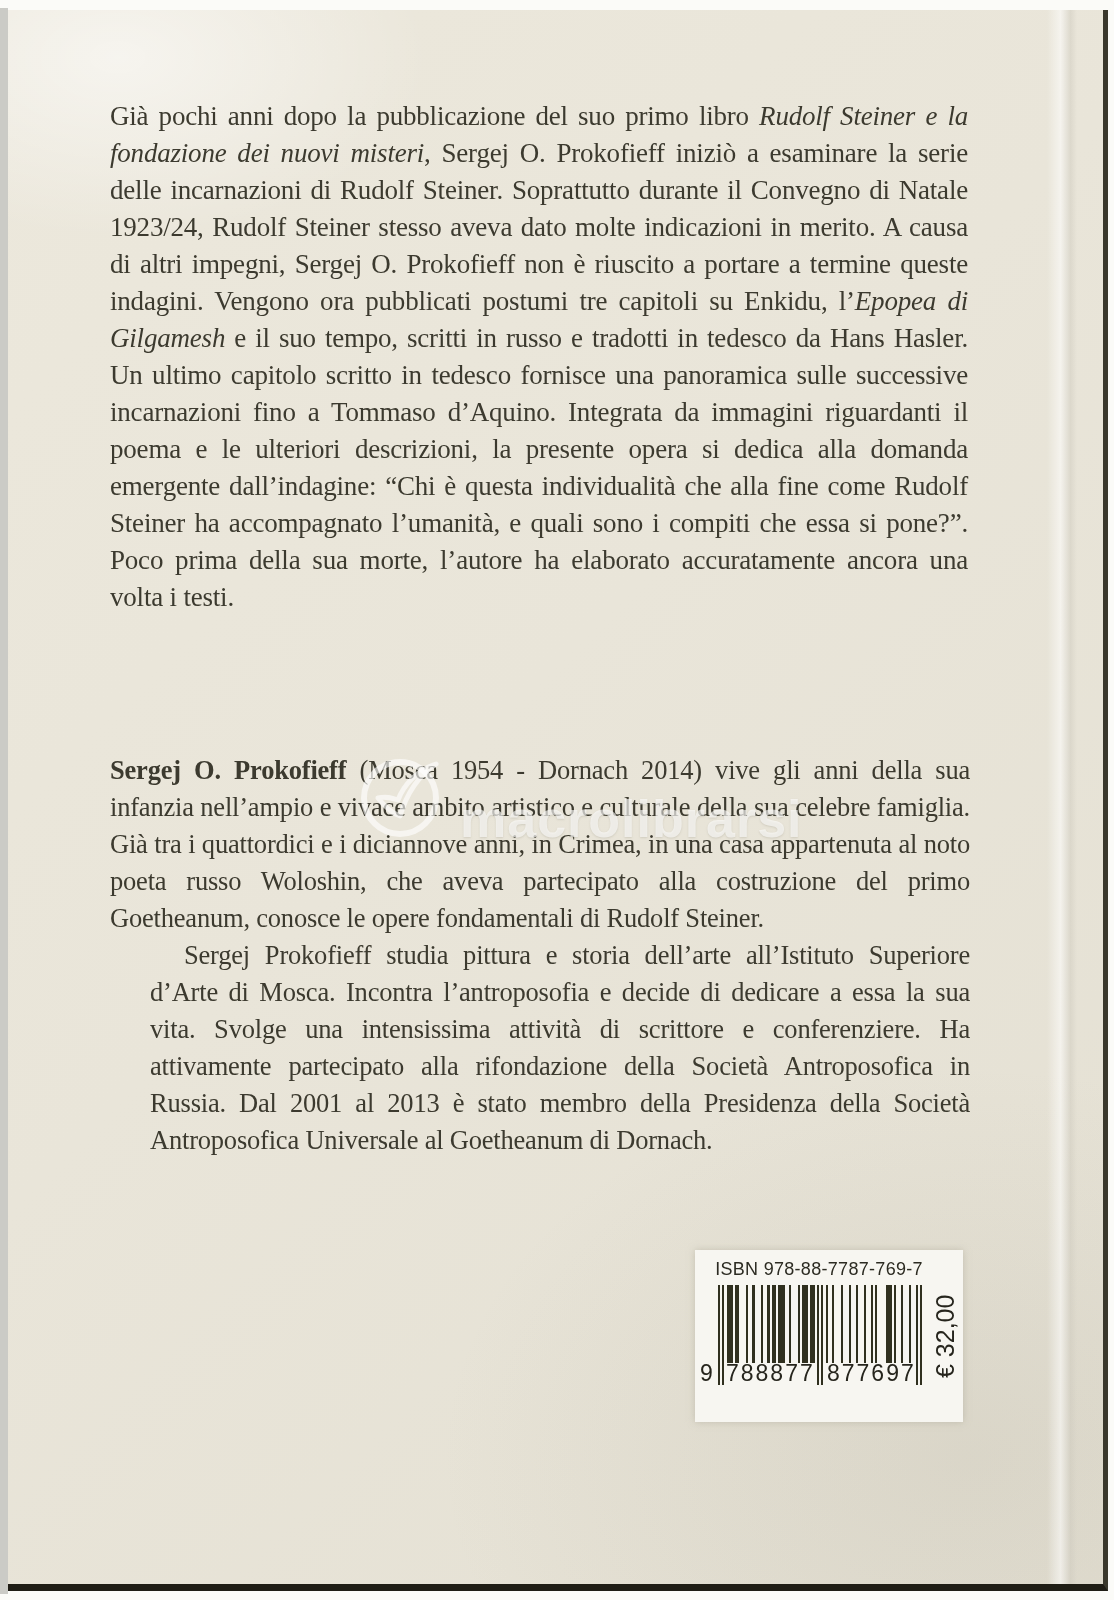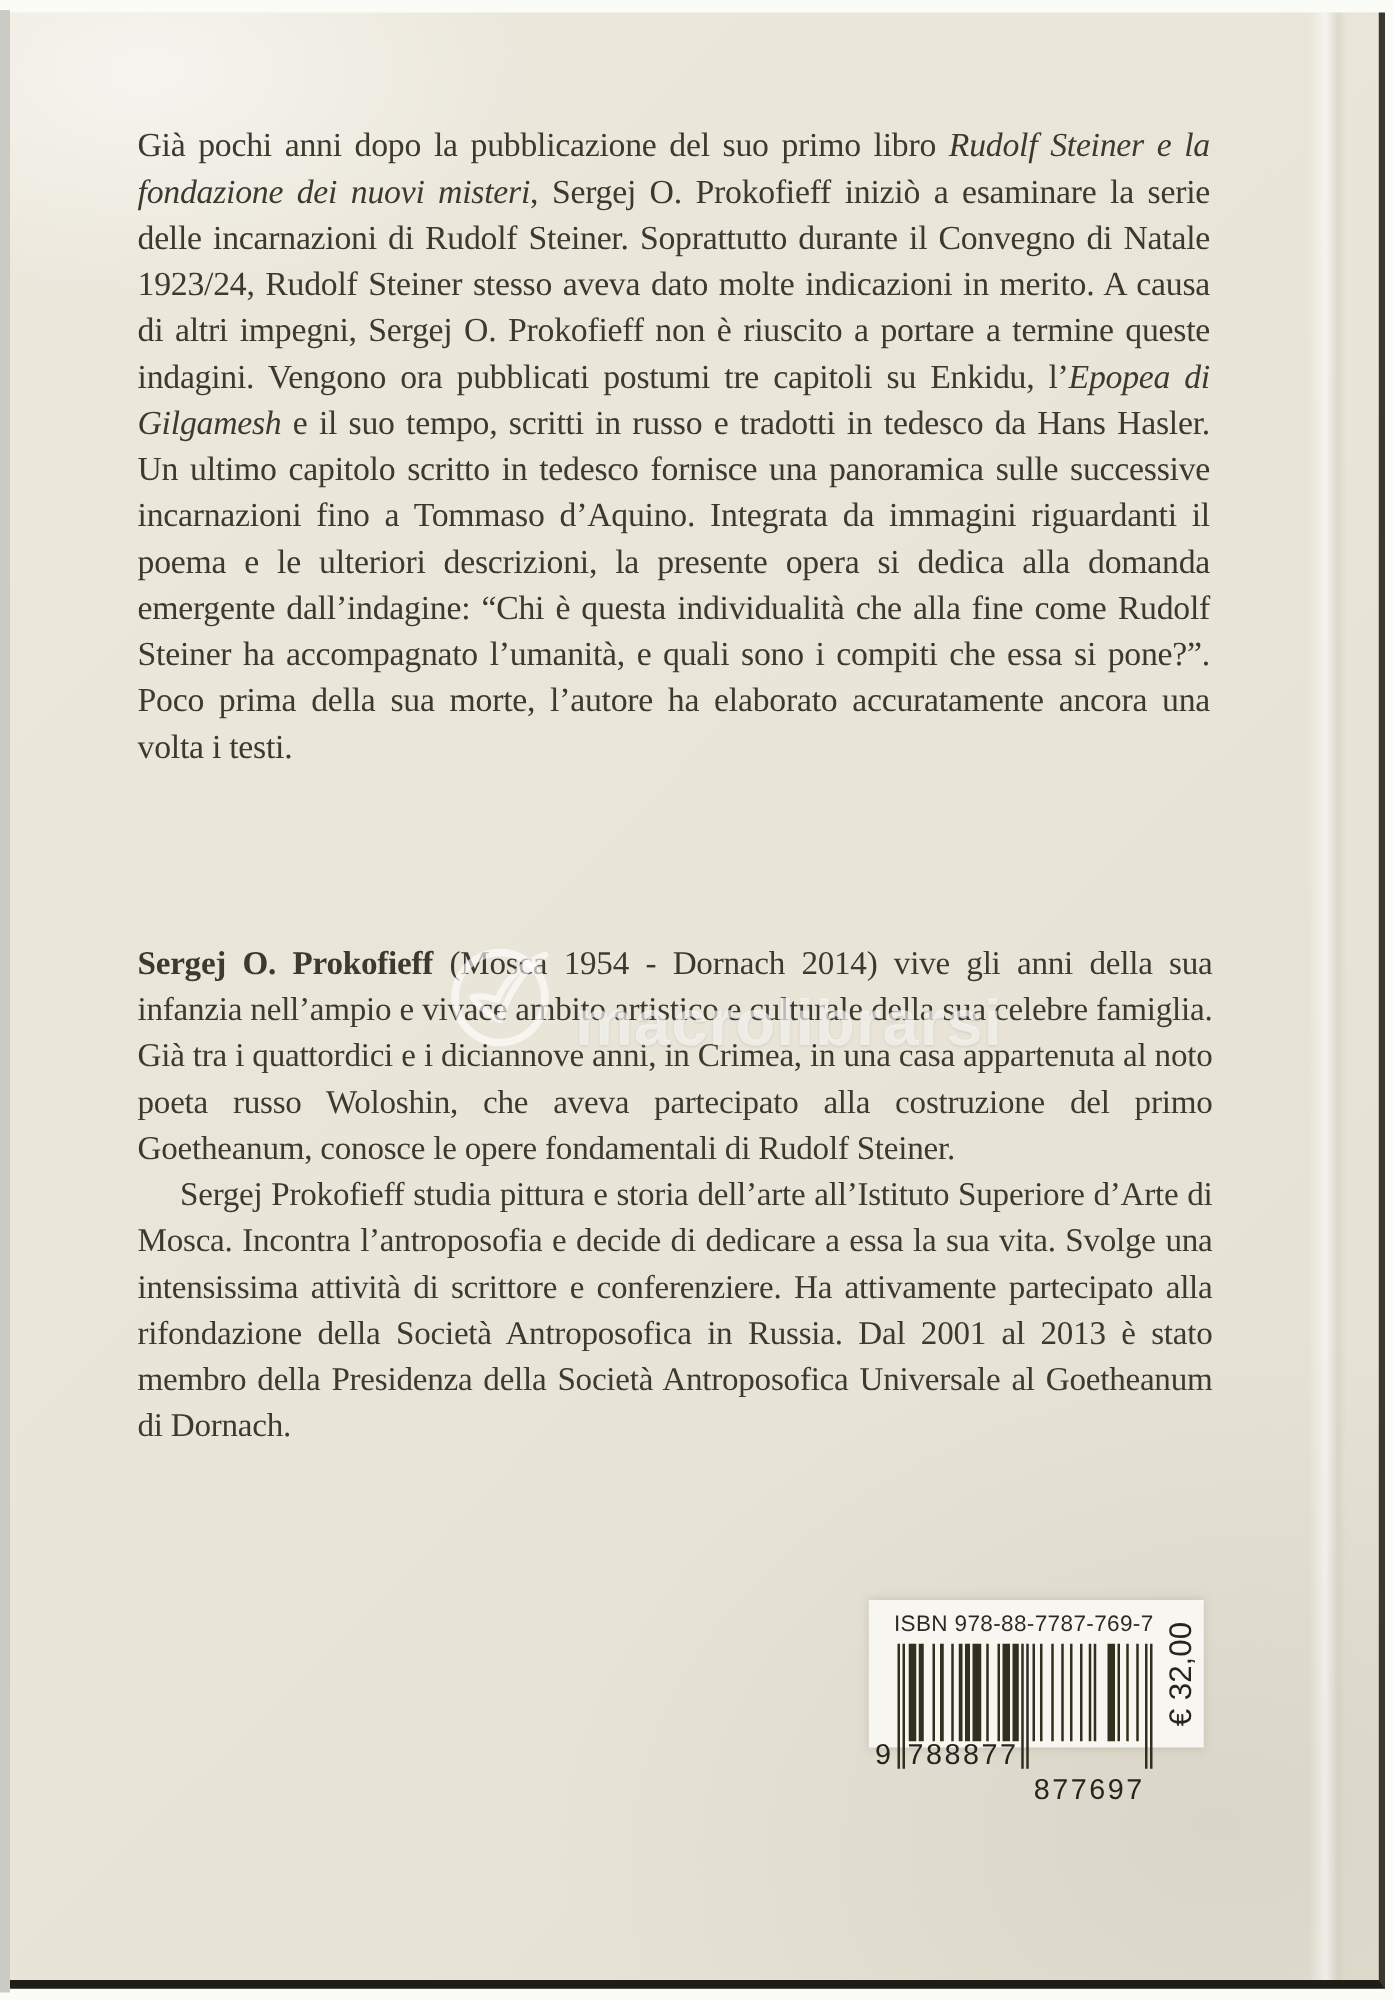--- a/index.html
+++ b/index.html
@@ -32,58 +32,58 @@
     position:absolute;left:102px;top:88px;width:858px;margin:0;
     font-size:27px;line-height:37px;letter-spacing:-0.2px;
     text-align:justify;color:#3c3a2f;
   }
   .bio{
     position:absolute;left:102px;top:742px;width:860px;
     font-size:26.5px;line-height:37px;letter-spacing:-0.2px;
     text-align:justify;color:#3c3a2f;
   }
   .bio p{margin:0;}
-  .bio p.indent{text-indent:34px;}
+  .bio p.indent{text-indent:34px;margin-left:40px;}
   .seg-bold{font-weight:bold;margin-top:27px;}
   .seg-italic{font-style:italic;}
 
   .watermark{
     position:absolute;left:348px;top:740px;height:92px;
     display:flex;align-items:center;gap:16px;
     color:rgba(255,255,255,0.62);pointer-events:none;
   }
   .wm-logo{flex:0 0 auto;display:block;}
   .wm-text{
     font-family:"Liberation Sans", sans-serif;font-weight:bold;
     font-size:52px;letter-spacing:1px;line-height:1;
     text-shadow:0 1px 2px rgba(140,135,118,0.25);
     margin-top:46px;
   }
 
   .label{
-    position:absolute;left:687px;top:1270px;width:268px;height:118px;
+    position:absolute;left:687px;top:1240px;width:268px;height:172px;
     background:#f7f6f1;
     box-shadow:0 0 7px rgba(170,165,148,0.55);
   }
   .isbn{
     position:absolute;left:20px;top:9px;width:208px;text-align:center;
     font-family:"Liberation Sans", sans-serif;font-size:18px;
     letter-spacing:0.3px;color:#2c2b22;white-space:nowrap;
   }
   .bars{position:absolute;left:23px;top:35px;width:205px;height:100px;}
   .bar{position:absolute;top:0;background:#30301f;}
   .bar.normal{height:78px;}
   .bar.tall{height:100px;}
   .d{
     position:absolute;top:76px;height:24px;line-height:24px;
     font-family:"Liberation Sans", sans-serif;font-size:23px;color:#26251d;
   }
   .d9{left:-18px;}
   .g1{left:8px;width:88px;letter-spacing:2px;}
-  .g2{left:109px;width:88px;text-align:left;letter-spacing:2px;margin-top:28px;}
+  .g2{left:109px;width:88px;text-align:left;letter-spacing:2px;}
   .price{
     position:absolute;right:2px;top:0;height:100%;width:32px;
     display:flex;align-items:center;justify-content:center;
     writing-mode:vertical-rl;transform:rotate(180deg);
     font-family:"Liberation Sans", sans-serif;font-size:25px;color:#26251d;
     white-space:nowrap;
   }
 </style>
 </head>
 <body>

